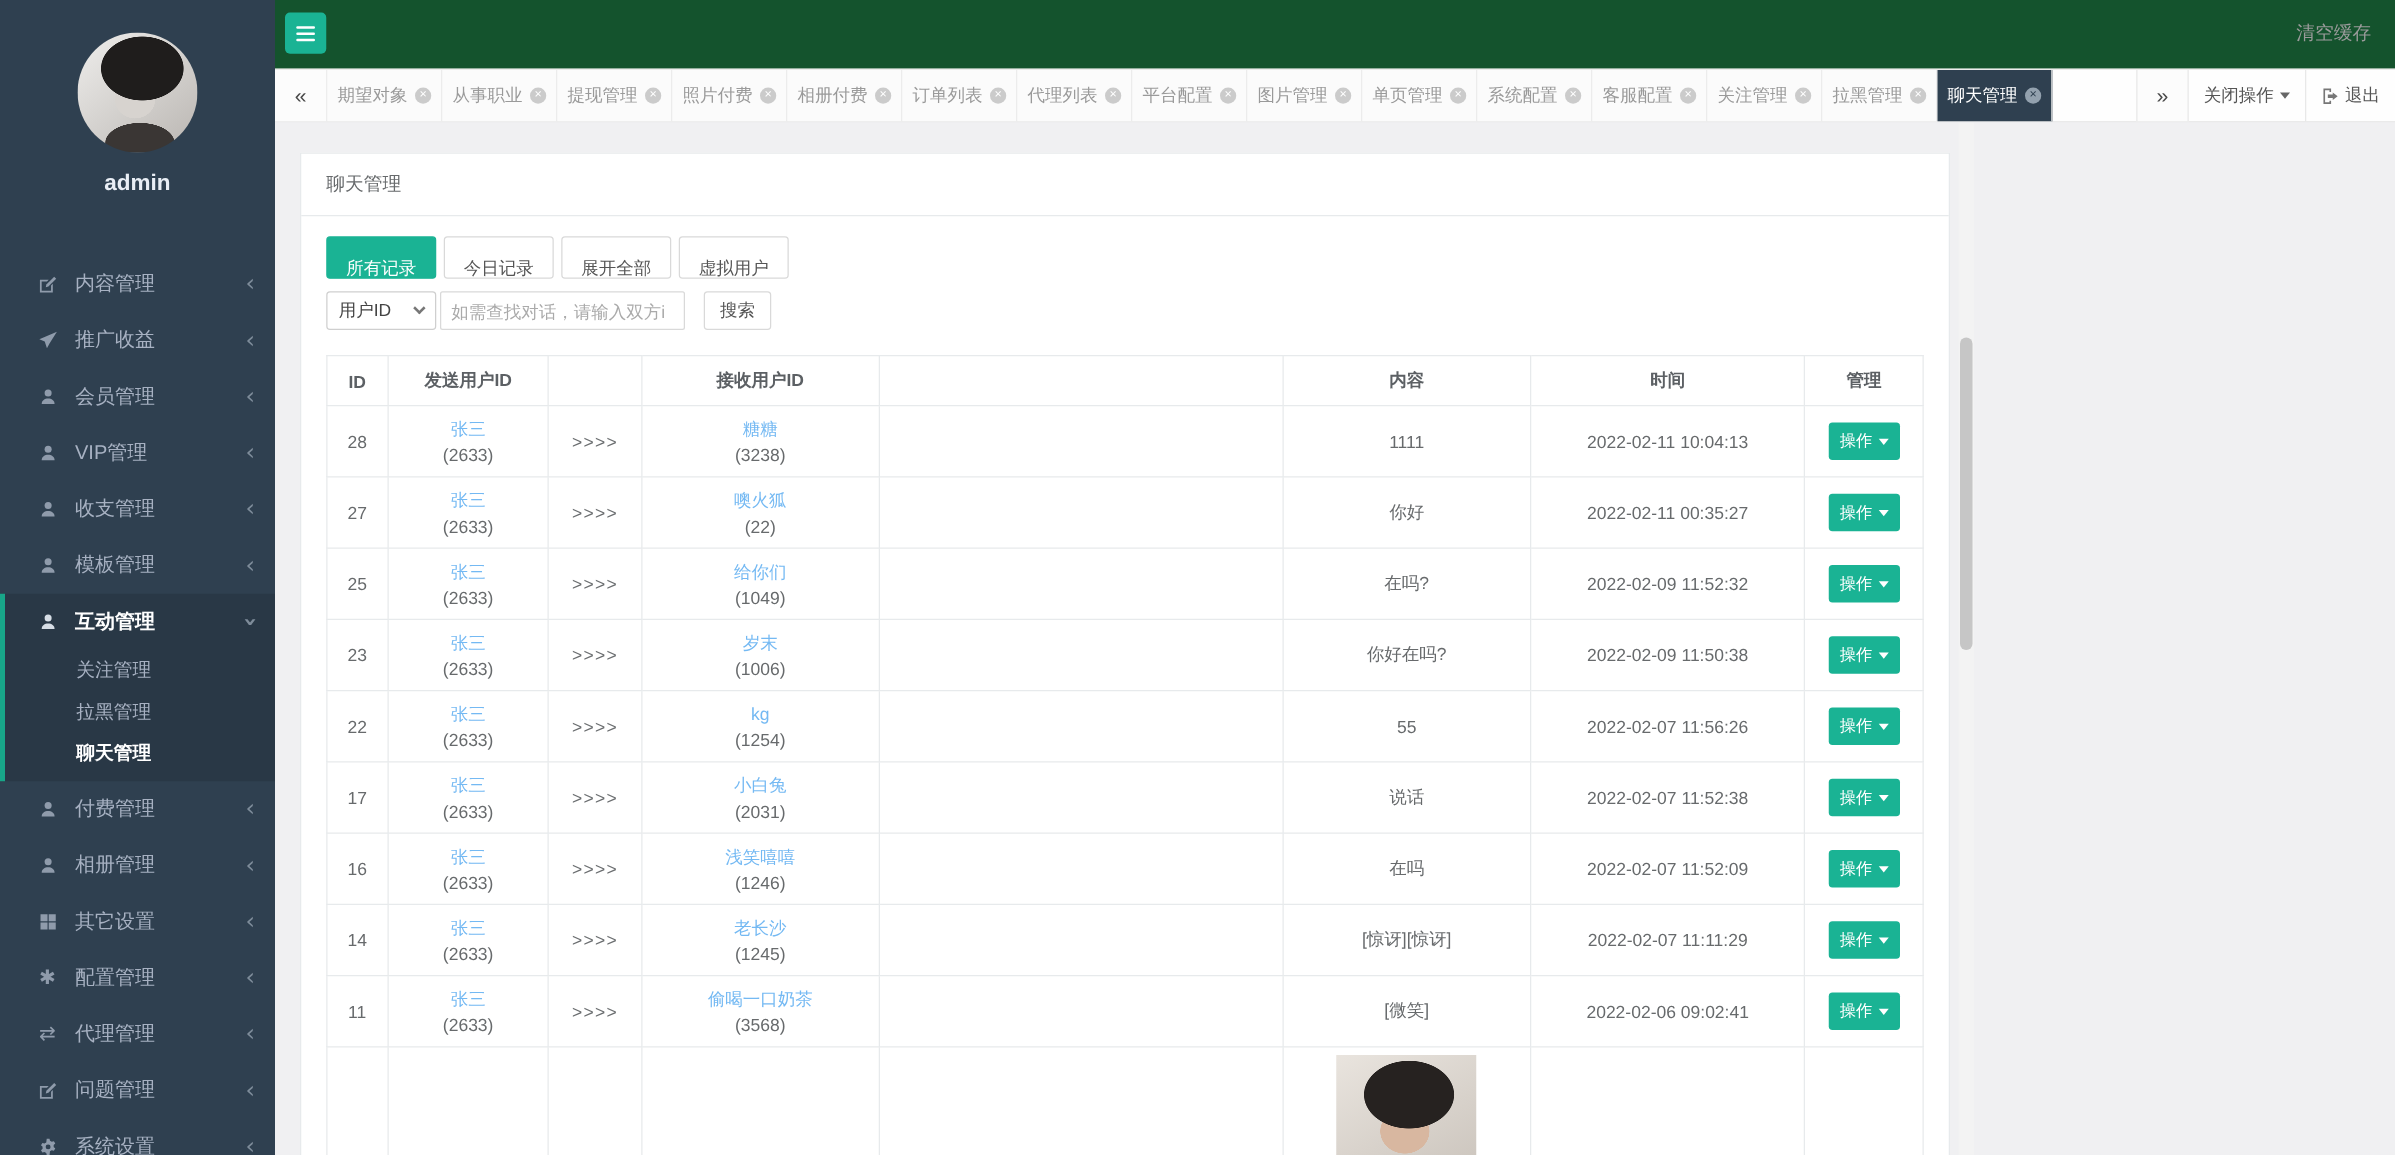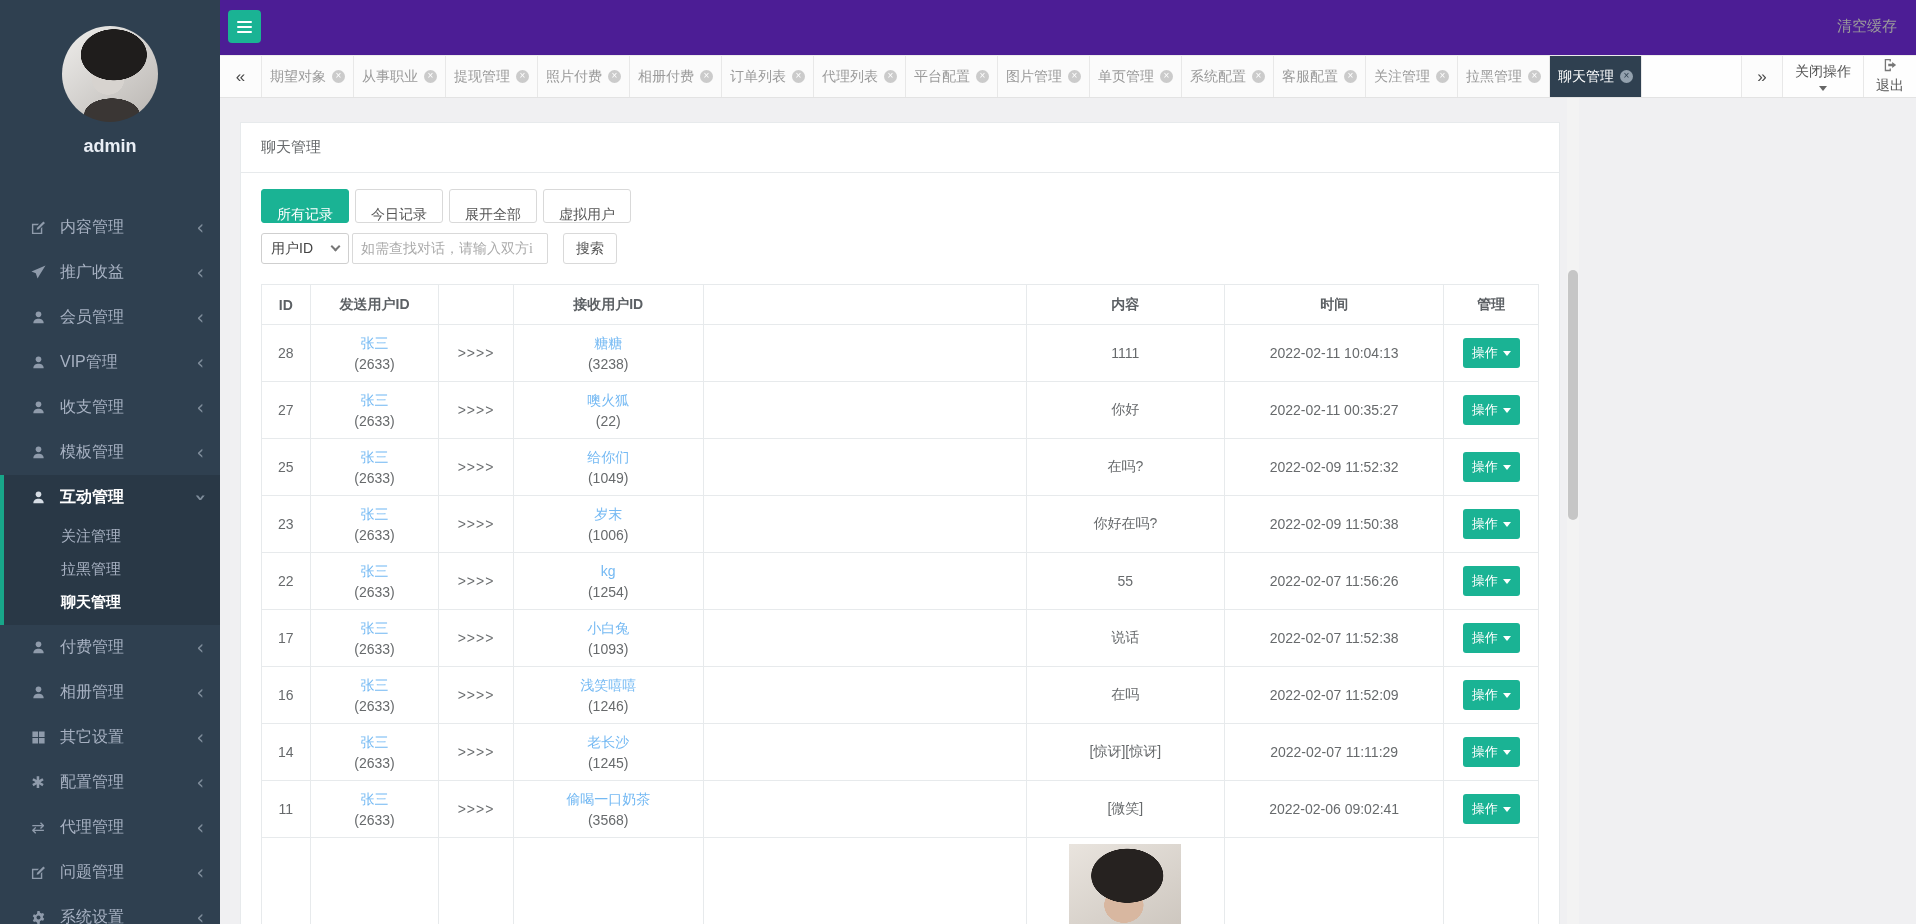--- a/index.html
+++ b/index.html
@@ -21,49 +21,49 @@
   .nav-item .ic svg{display:block;}
   .nav-item .lbl{flex:1;white-space:nowrap;}
   .nav-chevron{font-size:19px;color:#7e8c9a;line-height:1;font-family:"DejaVu Sans",sans-serif;}
   .nav-chevron.down{transform:rotate(-90deg);}
   .nav-group{background:#293846;border-left:4px solid #18a689;padding-bottom:6px;}
   .nav-group > .nav-item{padding-left:24px;color:#ffffff;font-weight:bold;}
   .nav-group > .nav-item .ic{color:#d6dde5;}
   .sub-item{height:33px;display:flex;align-items:center;padding-left:57px;font-size:15px;color:#a7b1c2;cursor:pointer;}
   .sub-item.active{color:#fff;font-weight:bold;}
   
-  .topbar{position:absolute;left:220px;top:0;width:1696px;height:55px;background:#4c1d95;}
+  .topbar{position:absolute;left:220px;top:0;width:1696px;height:55px;background:#14532d;}
   .menu-toggle{position:absolute;left:8px;top:10px;width:33px;height:33px;background:#1ab394;border:none;border-radius:4px;cursor:pointer;display:flex;flex-direction:column;justify-content:center;align-items:center;gap:3px;}
   .menu-toggle i{display:block;width:15px;height:2px;background:#fff;border-radius:1px;}
   .clear-cache{position:absolute;right:19px;top:17px;font-size:15px;color:#9b9b9b;cursor:pointer;}
   
   .tabbar{position:absolute;left:220px;top:55px;width:1696px;height:43px;background:#fefefe;border-top:1px solid #ececec;border-bottom:1px solid #e3e3e3;display:flex;align-items:stretch;}
   .tab-scroll{width:42px;display:flex;align-items:center;justify-content:center;color:#4a4a4a;font-size:17px;cursor:pointer;border-right:1px solid #e8e8e8;background:#fcfcfc;}
   .tab-scroll.right{border-left:1px solid #e8e8e8;border-right:1px solid #e8e8e8;}
   .tab{width:92px;display:flex;align-items:center;justify-content:center;gap:6px;font-size:14px;color:#9a9a9a;border-right:1px solid #e8e8e8;cursor:pointer;white-space:nowrap;background:#fbfbfb;}
   .tab-close{width:13px;height:13px;border-radius:50%;background:#cbcbcb;color:#fff;font-size:10px;line-height:12px;text-align:center;display:inline-block;}
   .tab.active{background:#2f4050;color:#fff;}
   .tab.active .tab-close{background:#93a1ae;color:#2f4050;}
   .tab-spacer{flex:1;}
-  .tab-action{display:flex;align-items:center;justify-content:center;gap:5px;color:#555;font-size:14px;cursor:pointer;padding:0 12px;flex-direction:column;}
+  .tab-action{display:flex;align-items:center;justify-content:space-between;gap:5px;color:#555;font-size:14px;cursor:pointer;padding:0 12px;}
   .tab-action.bordered{border-left:1px solid #e8e8e8;}
   .caret-down{display:inline-block;width:0;height:0;border-left:4px solid transparent;border-right:4px solid transparent;border-top:5px solid #666;}
   .logout-ic{color:#777;display:flex;align-items:center;}
   
   .content{position:absolute;left:220px;top:98px;width:1696px;height:826px;background:#f0f0f2;overflow:hidden;}
   .card{position:absolute;left:20px;top:24px;width:1320px;height:1100px;background:#fff;border:1px solid #e7eaec;}
   .card-title{padding:15px 20px;font-size:15px;color:#676a6c;border-bottom:1px solid #e7eaec;}
   .card-body{padding:16px 20px;}
   .filter-row{display:flex;gap:6px;}
   .btn{height:31px;padding:16px 15px;font-size:14px;border:1px solid #d9d9d9;background:#fff;color:#555;border-radius:3px;cursor:pointer;font-family:inherit;}
   .btn.primary{background:#1ab394;border-color:#1ab394;color:#fff;}
   .search-row{margin-top:10px;display:flex;gap:3px;align-items:center;}
   .select-box{width:88px;height:31px;border:1px solid #cfcfcf;border-radius:3px;display:flex;align-items:center;justify-content:space-between;padding:0 9px;font-size:14px;color:#444;cursor:pointer;background:#fff;}
   .sel-chev{width:7px;height:7px;border-right:2px solid #777;border-bottom:2px solid #777;transform:rotate(45deg);margin-top:-4px;}
-  .search-input{width:196px;height:31px;border:1px solid #d9d9d9;border-radius:2px;padding:0 8px;font-size:14px;color:#555;font-family:Liberation Serif, serif;}
+  .search-input{width:196px;height:31px;border:1px solid #d9d9d9;border-radius:2px;padding:0 8px;font-size:14px;color:#555;font-family:Liberation Sans, sans-serif;}
   .search-input::placeholder{color:#aaa;}
   .btn.search{padding:0 12px;margin-left:12px;}
   
   table{width:100%;border-collapse:collapse;margin-top:20px;table-layout:fixed;}
   th,td{border:1px solid #e7eaec;text-align:center;vertical-align:middle;}
   th{height:40px;font-size:14px;color:#5c6064;font-weight:bold;background:#fff;}
   td{height:57px;font-size:14px;color:#676a6c;}
   .lnk{color:#74b9f3;text-decoration:none;display:block;line-height:21px;cursor:pointer;}
   .uid{color:#676a6c;font-size:14px;line-height:20px;}
   .arrow-cell{letter-spacing:1px;color:#6b6e70;}
@@ -462,21 +462,21 @@
             </tr>
             <tr>
               <td>17</td>
               <td>
                 <a class="lnk">张三</a>
                 <div class="uid">(2633)</div>
               </td>
               <td class="arrow-cell">&gt;&gt;&gt;&gt;</td>
               <td>
                 <a class="lnk">小白兔</a>
-                <div class="uid">(1093)</div>
+                <div class="uid">(2031)</div>
               </td>
               <td></td>
               <td>说话</td>
               <td>2022-02-07 11:52:38</td>
               <td><button class="action-btn">
                   <span>操作</span>
                   <span class="caret-down"></span>
                 </button></td>
             </tr>
             <tr>

